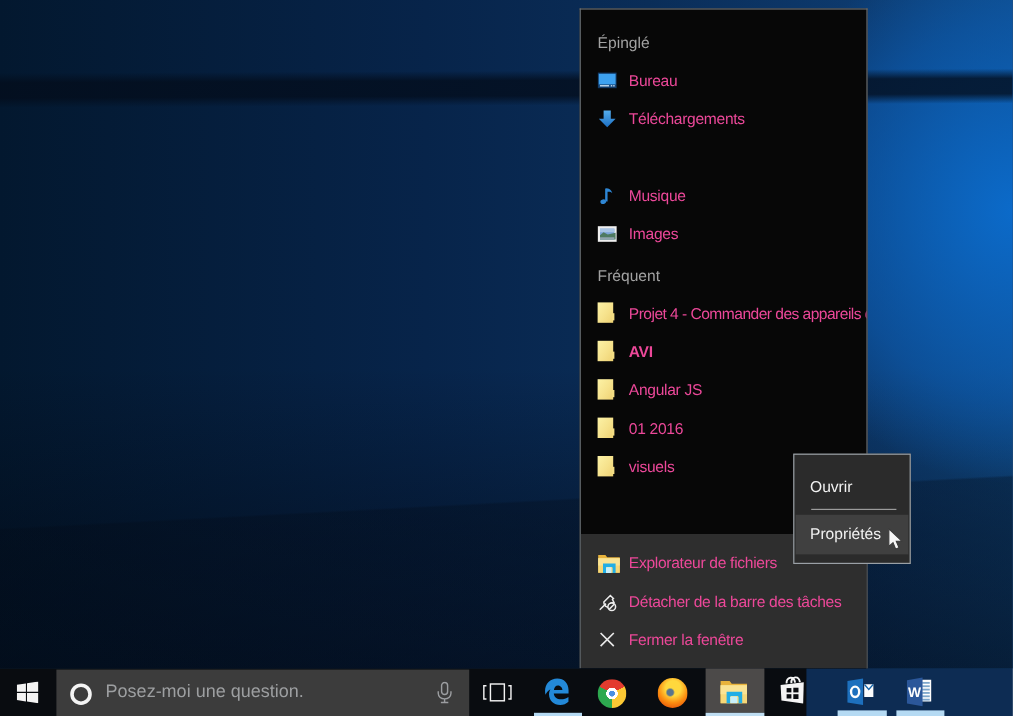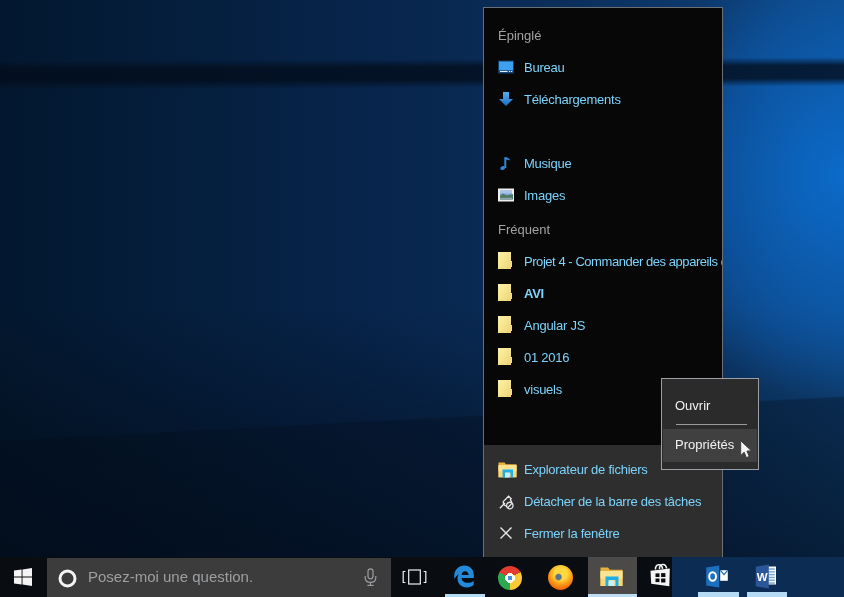--- a/index.html
+++ b/index.html
@@ -19,21 +19,21 @@
     transform:skewY(-0.25deg);}
   #diag{left:0;top:280px;width:844px;height:277px;
     background:linear-gradient(177deg, rgba(0,0,0,0) 49.8%, rgba(3,10,22,0.3) 50.4%, rgba(3,10,22,0.16) 100%);}
   
   #jump{left:483px;top:7px;width:240px;height:550px;box-sizing:border-box;
     background:#070707;border:1px solid #6a7075;border-bottom:none;overflow:hidden;}
   .sec{position:absolute;left:14px;color:#a2a2a2;font-size:13px;}
   .row{position:absolute;left:0;width:256px;height:32px;}
   .row .ic{position:absolute;left:14px;top:8px;width:16px;height:16px;}
   .row .tx{position:absolute;left:40px;top:50%;transform:translateY(-50%);
-    color:#7dd3fc;font-size:13px;white-space:nowrap;letter-spacing:-0.25px;}
+    color:#ec4899;font-size:13px;white-space:nowrap;letter-spacing:-0.25px;}
   #foot{left:0;top:437px;width:256px;height:112px;background:#2e2e2e;position:absolute;}
   .fold{width:13px !important;height:17px !important;top:7px !important;
     background:linear-gradient(125deg,#fcf2a6 0%,#f6e28c 55%,#eeD273 100%);}
   .fold::after{content:"";position:absolute;right:-1px;top:9px;width:2px;height:6px;background:#f3dd84;}
   
   #menu{left:661px;top:378px;width:98px;height:92px;box-sizing:border-box;
     background:#2b2b2b;border:1px solid #9aa0a6;}
   #menu .hov{position:absolute;left:1px;right:1px;top:50px;height:33px;background:#404040;}
   #menu .mtx{position:absolute;left:13px;color:#f2f2f2;font-size:13px;}
   #menu .sep{position:absolute;left:14px;right:11px;top:45px;height:1px;background:#9b9b9b;}

